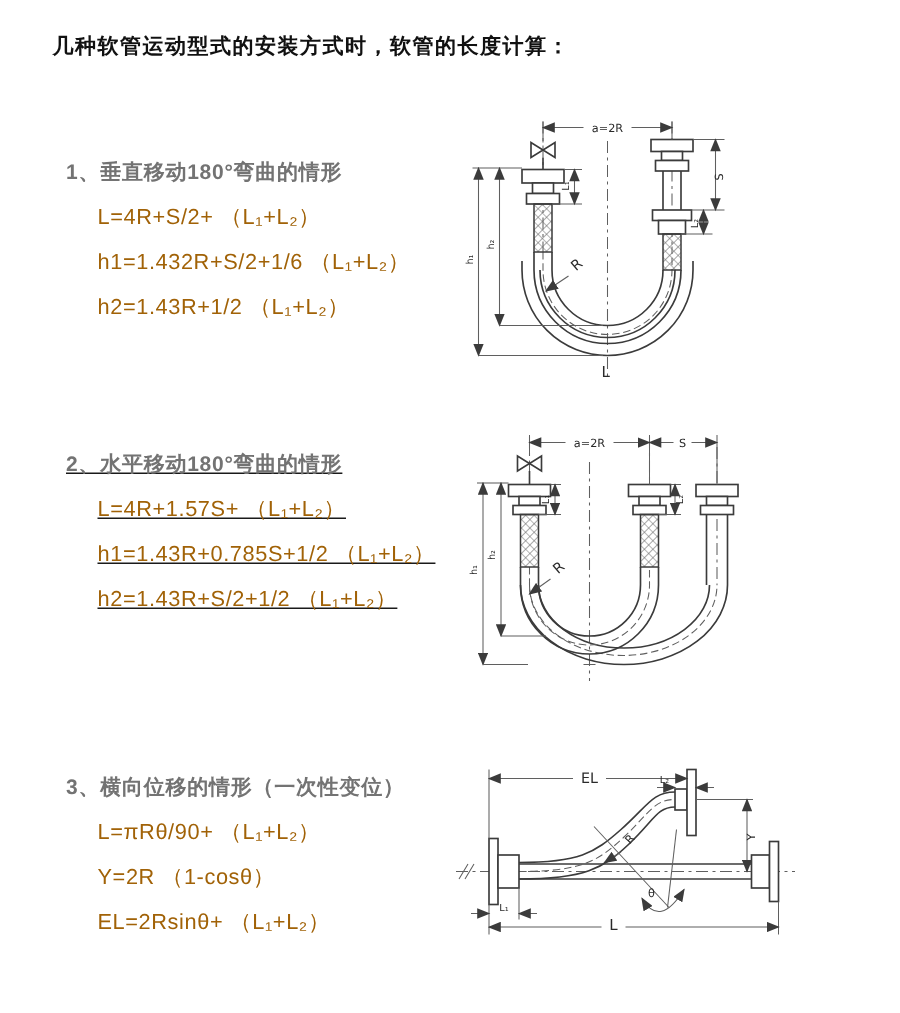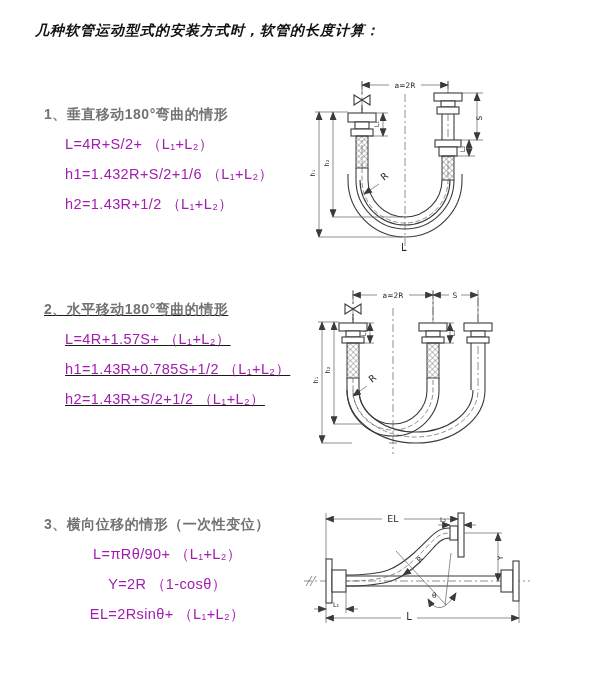--- a/index.html
+++ b/index.html
@@ -3,25 +3,25 @@
 <meta charset="utf-8">
 <style>
   html,body{margin:0;padding:0;}
   body{
     width:600px;height:675px;position:relative;background:#ffffff;
     font-family:"Liberation Sans","DejaVu Sans",sans-serif;color:#1a1a1a;
     overflow:hidden;
   }
   .page-title{
     position:absolute;left:35px;top:22px;font-size:14px;font-weight:bold;
-    letter-spacing:1px;color:#111;font-style:italic;
+    letter-spacing:1px;color:#111;
   }
   .sec{position:absolute;left:44px;}
   .sec-heading{font-size:14px;font-weight:bold;color:#737373;letter-spacing:.5px;}
-  .formula{font-size:14.5px;color:#a21caf;margin-top:11px;padding-left:21px;letter-spacing:.4px;}
+  .formula{font-size:14.5px;color:#a16207;margin-top:11px;padding-left:21px;letter-spacing:.4px;}
   .diag{position:absolute;}
   svg .ln{fill:none;stroke:#3b3b3b;stroke-width:1.1;}
   svg .tn{fill:none;stroke:#5f5f5f;stroke-width:.7;}
   svg .cl{stroke-dasharray:8 3 2 3;}
   svg .hd{stroke-dasharray:5 2.5;}
   svg .fit{fill:#ffffff;stroke:#3b3b3b;stroke-width:1.1;}
   svg .hatch{stroke:#3b3b3b;stroke-width:1;}
   svg text{font-family:"DejaVu Sans",sans-serif;fill:#2a2a2a;}
   svg .lab{font-size:7.5px;}
   svg .lab6{font-size:6.5px;}
@@ -40,21 +40,21 @@
   <div class="formula">h2=1.43R+1/2 （L₁+L₂）</div>
 </div>
 
 <div class="sec" style="top:301px;text-decoration:underline;">
   <div class="sec-heading">2、水平移动180°弯曲的情形</div>
   <div class="formula">L=4R+1.57S+ （L₁+L₂）</div>
   <div class="formula">h1=1.43R+0.785S+1/2 （L₁+L₂）</div>
   <div class="formula">h2=1.43R+S/2+1/2 （L₁+L₂）</div>
 </div>
 
-<div class="sec" style="top:516px;text-align:center;">
+<div class="sec" style="top:516px;">
   <div class="sec-heading">3、横向位移的情形（一次性变位）</div>
   <div class="formula">L=πRθ/90+ （L₁+L₂）</div>
   <div class="formula">Y=2R （1-cosθ）</div>
   <div class="formula">EL=2Rsinθ+ （L₁+L₂）</div>
 </div>
 
 <div class="diag" style="left:305px;top:68px;">
 <svg width="280" height="190" viewBox="0 0 280 190">
   <defs>
     <marker id="ar1" viewBox="0 0 10 8" refX="9" refY="4" markerWidth="9" markerHeight="7" orient="auto-start-reverse" markerUnits="userSpaceOnUse">

